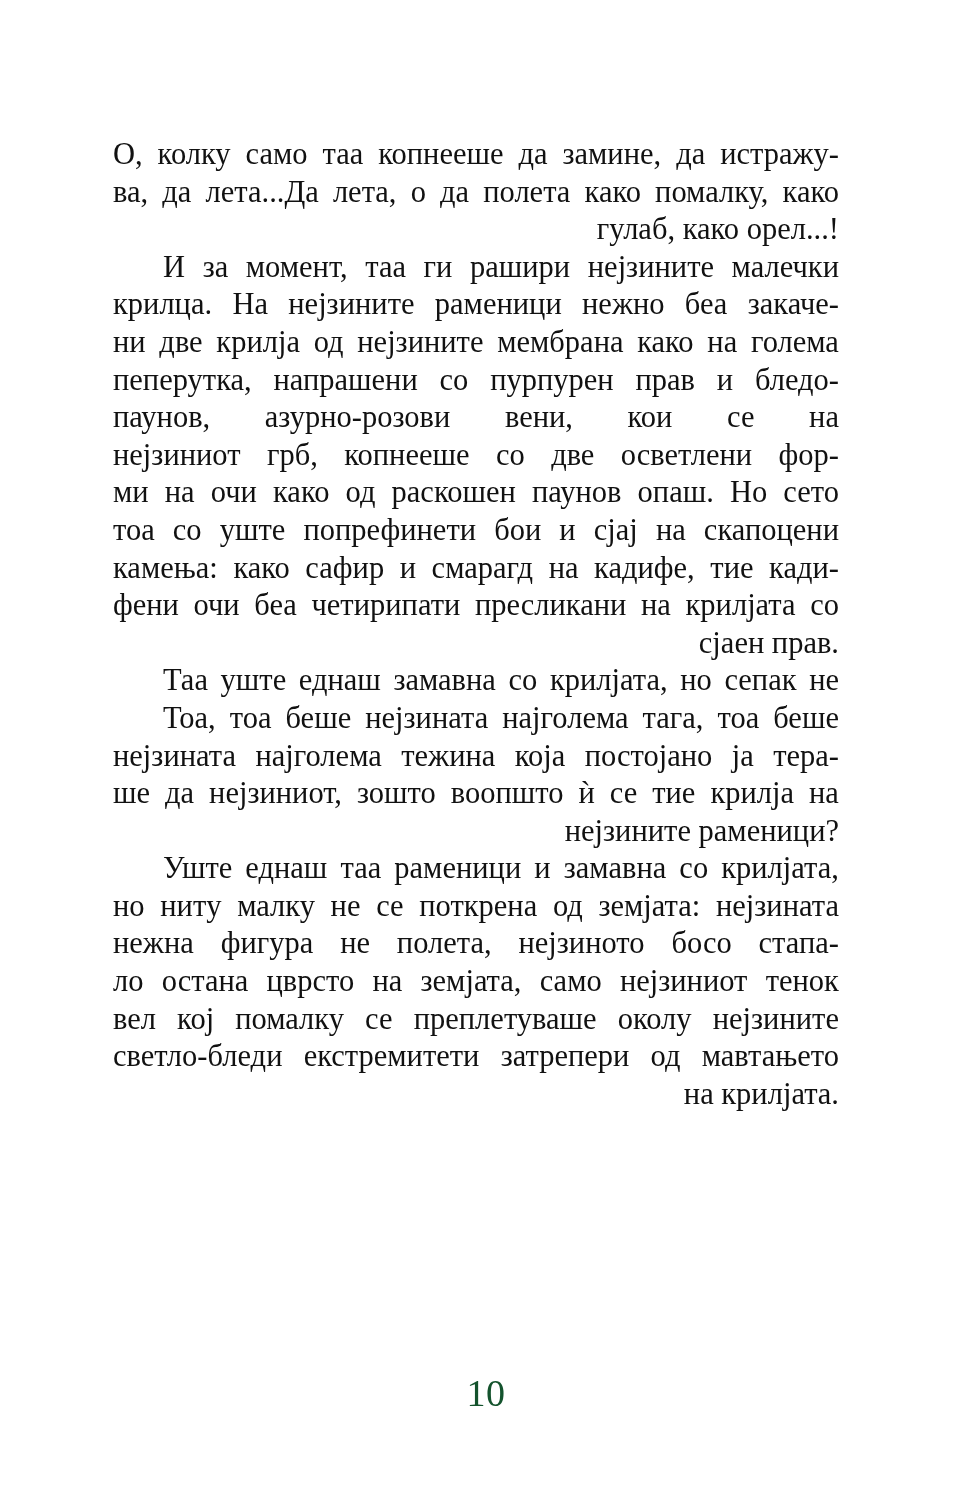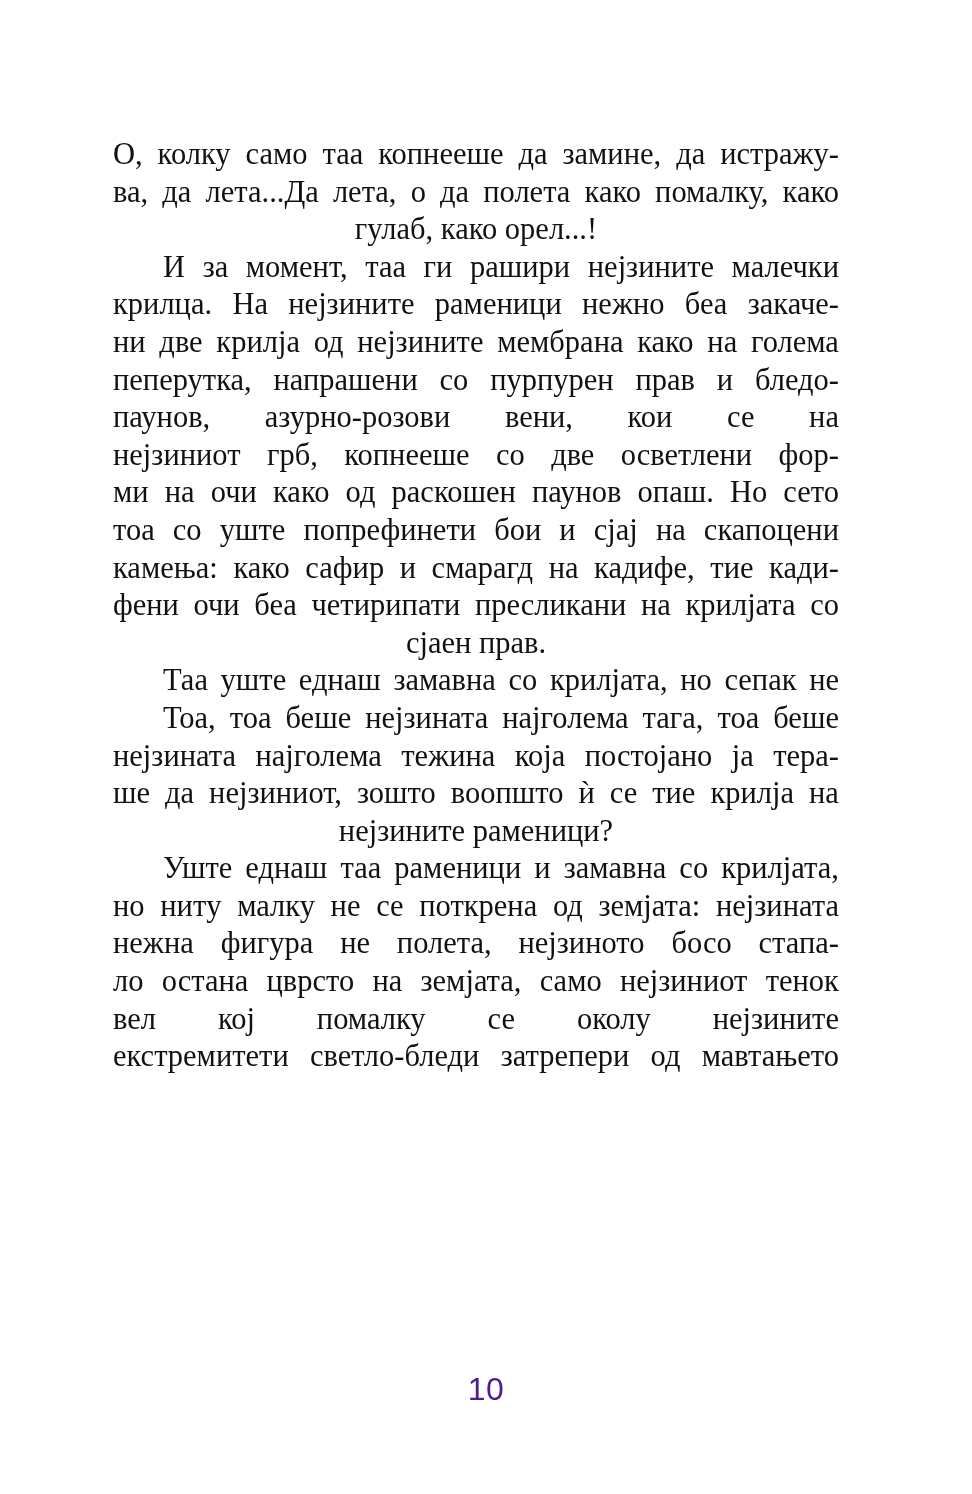--- a/index.html
+++ b/index.html
@@ -55,37 +55,37 @@
     justify-content: space-between;
     white-space: normal;
   }
   .line.j > .w {
     white-space: pre;
   }
 
   
   .line.last {
     display: block;
-    text-align: center;
+    text-align: right;
   }
 
   
   .line.indent > .w:first-child {
     margin-left: 50px;
   }
 
   #folio {
     position: absolute;
     left: 0;
     top: 1371px;
     width: 972px;
     text-align: center;
-    font-family: Liberation Sans, sans-serif;
-    font-size: 32px;
-    color: #4c1d95;
+    font-family: Liberation Serif, serif;
+    font-size: 38px;
+    color: #14532d;
     letter-spacing: 0.5px;
   }
 </style>
 </head>
 <body>
 
 <div id="page">
 
   <div id="text-block">
       <div class="para">
@@ -303,28 +303,30 @@
           <span class="w">земјата,</span>
           <span class="w">само</span>
           <span class="w">нејзиниот</span>
           <span class="w">тенок</span>
         </span>
         <span class="line j">
           <span class="w">вел</span>
           <span class="w">кој</span>
           <span class="w">помалку</span>
           <span class="w">се</span>
+          <span class="w">преплетуваше</span>
           <span class="w">околу</span>
           <span class="w">нејзините</span>
         </span>
         <span class="line j">
+          <span class="w">светло-бледи</span>
           <span class="w">екстремитети</span>
-          <span class="w">светло-бледи</span>
           <span class="w">затрепери</span>
           <span class="w">од</span>
           <span class="w">мавтањето</span>
         </span>
+        <span class="line last">на крилјата.</span>
       </div>
     </div>
 
   <div id="folio">10</div>
 
 </div>
 
 </body></html>

